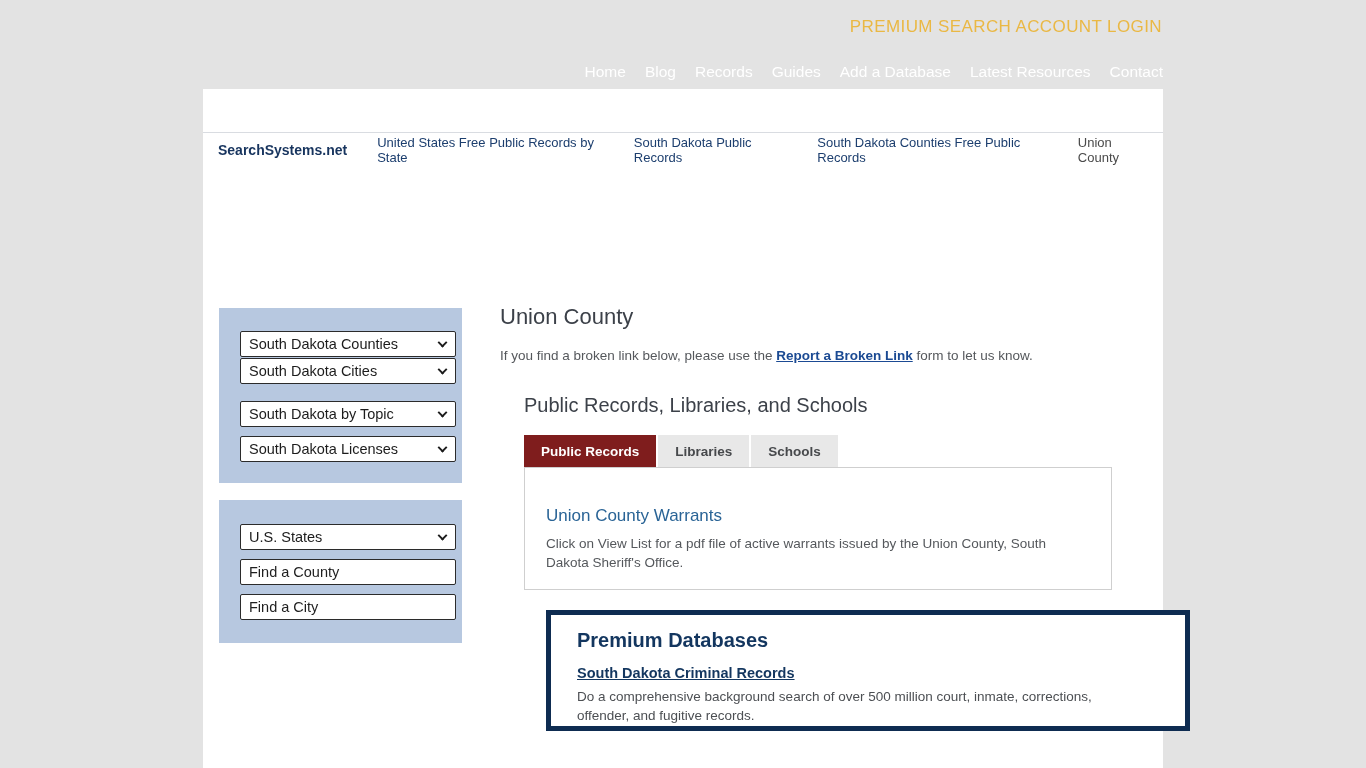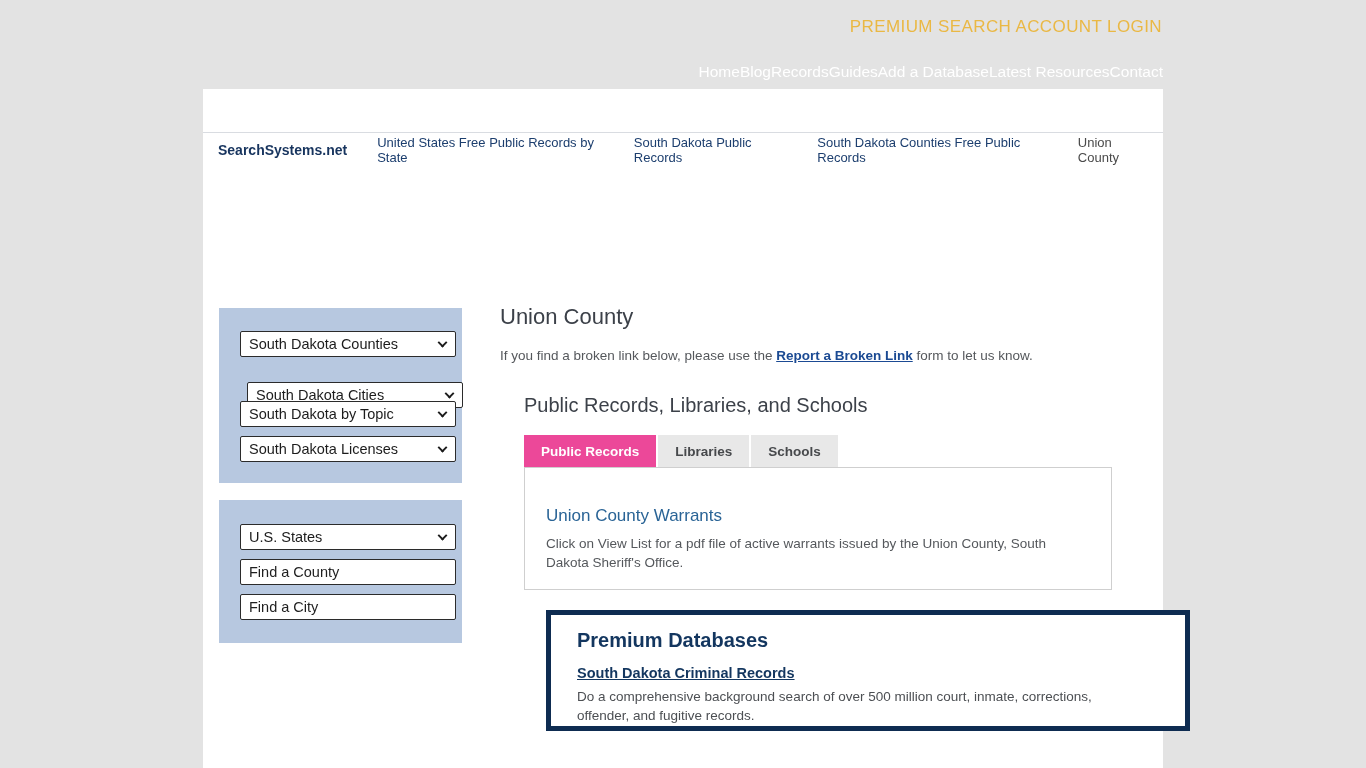--- a/index.html
+++ b/index.html
@@ -13,21 +13,21 @@
   .page { position: absolute; inset: 0; width: 1366px; height: 768px; }
 
   
   .login-link {
     position: absolute; top: 17px; right: 204px;
     color: #eab844; font-size: 17px; font-weight: 500;
     letter-spacing: 0.4px; text-decoration: none; cursor: pointer;
   }
   .top-nav {
     position: absolute; top: 63px; right: 203px;
-    display: flex; 
+    display: flex; gap: 19px;
   }
   .top-nav a {
     color: #ffffff; font-size: 15.5px; text-decoration: none; cursor: pointer;
   }
 
   
   .content {
     position: absolute; left: 203px; top: 89px;
     width: 960px; height: 679px; background: #ffffff;
   }
@@ -99,21 +99,21 @@
   .broken-line { position: absolute; left: 297px; top: 259px; font-size: 13.5px; color: #55585c; }
   .broken-link { color: #1b4a93; font-weight: bold; text-decoration: underline; cursor: pointer; }
   .section-title { position: absolute; left: 321px; top: 305px; font-size: 20px; font-weight: 400; color: #3c4149; }
 
   .tabs { position: absolute; left: 321px; top: 346px; display: flex; gap: 2px; }
   .tab {
     height: 32px; display: flex; align-items: center; justify-content: center;
     padding: 0 17px; font-size: 13.5px; font-weight: bold; cursor: pointer;
     background: #e8e8e8; color: #47494c; text-decoration: none;
   }
-  .tab.active { background: #ec4899; color: #ffffff; }
+  .tab.active { background: #7f1d1d; color: #ffffff; }
 
   .tab-panel {
     position: absolute; left: 321px; top: 378px; width: 588px; height: 123px;
     background: #fff; border: 1px solid #cfcfcf;
   }
   .record-title {
     position: absolute; left: 21px; top: 38px;
     font-size: 17px; color: #2a6496; text-decoration: none; cursor: pointer;
   }
   .record-desc {
@@ -159,21 +159,21 @@
       <a class="crumb-link">South Dakota Counties Free Public Records</a>
       <span class="crumb-current">Union County</span>
     </div>
 
 
     <div class="side-box side-box-1">
       <div class="select-wrap side-select" style="top:23px;">
         <select><option>South Dakota Counties</option></select>
         <span class="chev"></span>
       </div>
-      <div class="select-wrap side-select" style="top:74px;margin-left:7px;">
+      <div class="select-wrap side-select" style="top:50px;">
         <select><option>South Dakota Cities</option></select>
         <span class="chev"></span>
       </div>
       <div class="select-wrap side-select" style="top:93px;">
         <select><option>South Dakota by Topic</option></select>
         <span class="chev"></span>
       </div>
       <div class="select-wrap side-select" style="top:128px;">
         <select><option>South Dakota Licenses</option></select>
         <span class="chev"></span>

